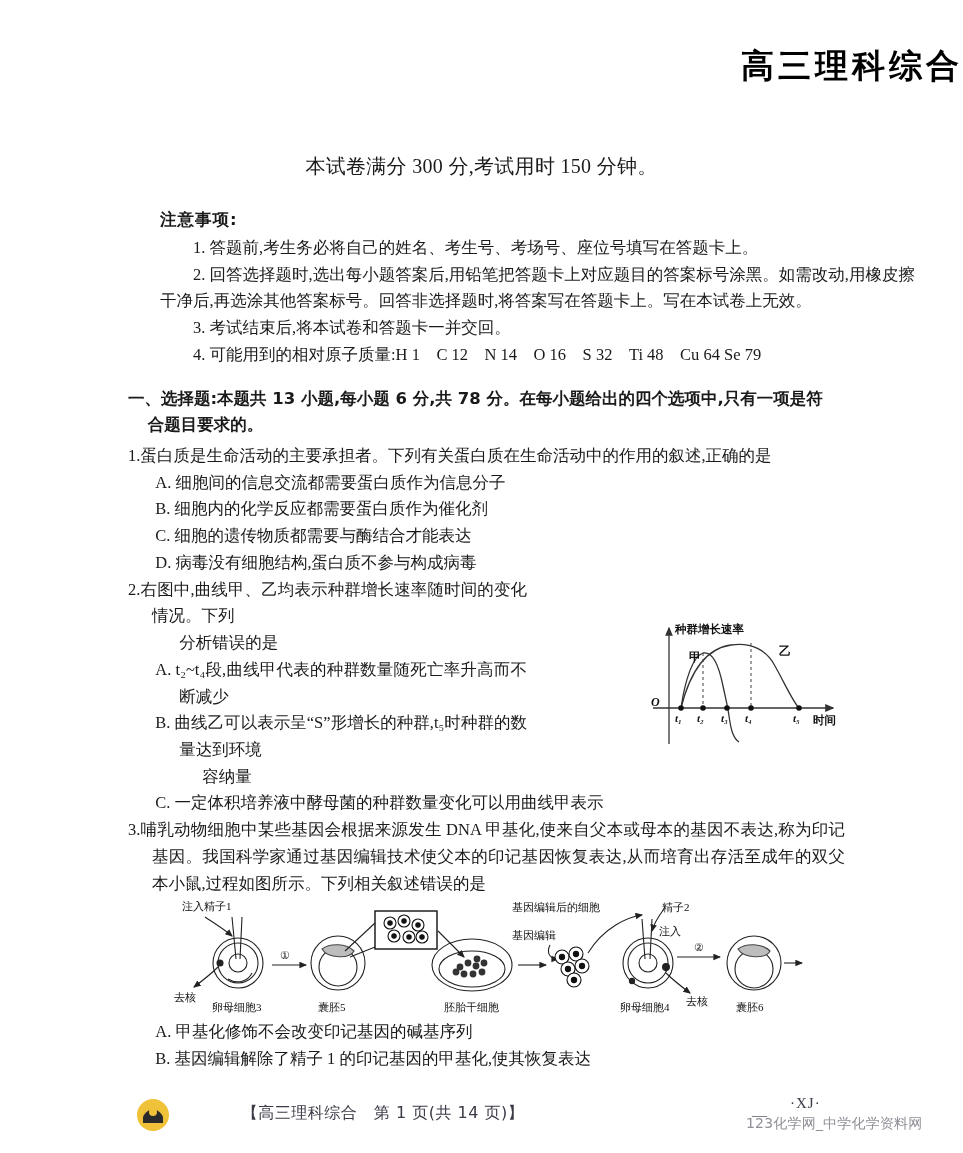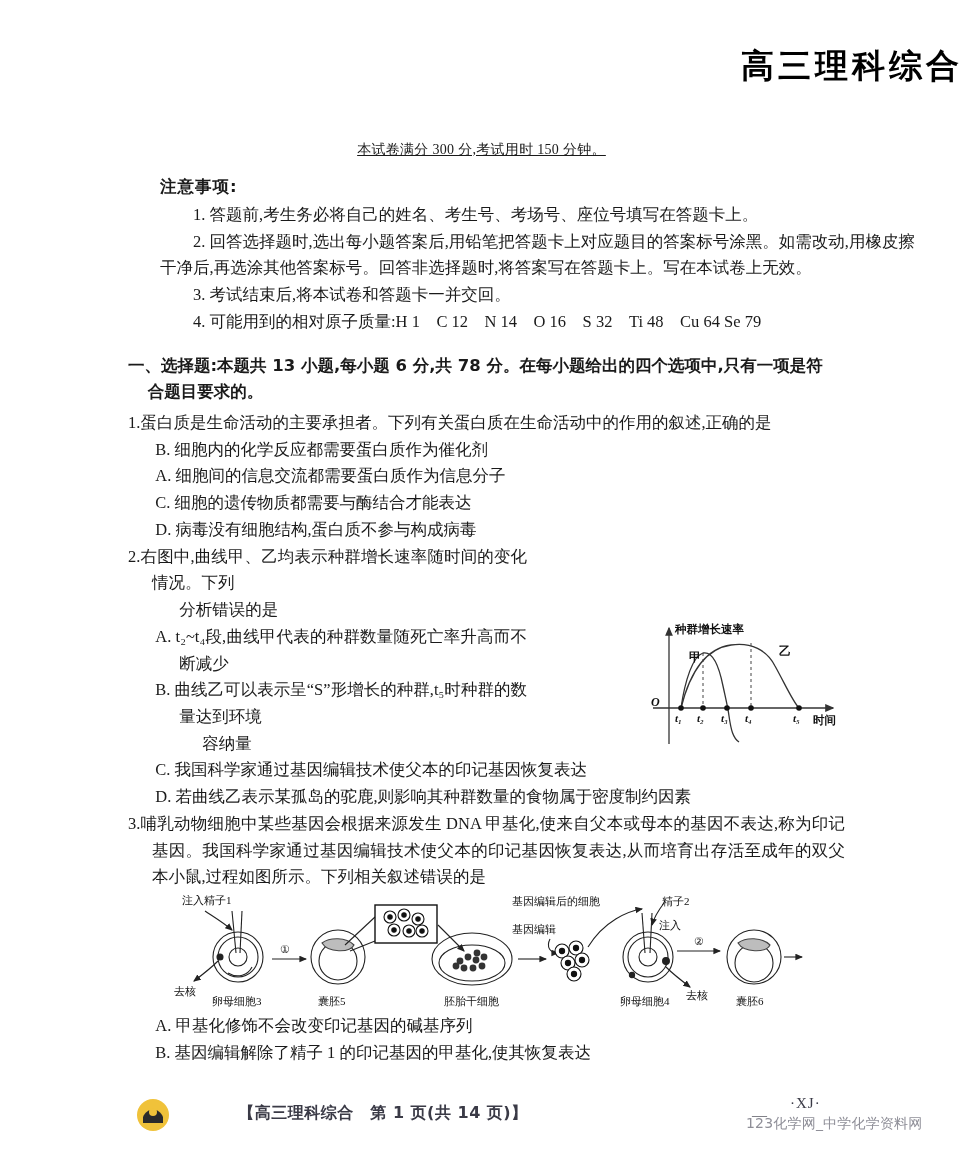--- a/index.html
+++ b/index.html
@@ -31,25 +31,24 @@
     font-family: "DejaVu Sans", "Liberation Sans", sans-serif;
     font-weight: bold;
     font-size: 33px;
     letter-spacing: 4px;
     margin: 0;
     padding-top: 44px;
     color: #000;
   }
   .subtitle {
     text-align: center;
-    font-size: 14px;
-    margin: 1px;
+    font-size: 20px;
+    margin: 13px;
     padding-top: 51px;
     letter-spacing: 0.3px;
-    text-decoration: underline;
   }
 
   
   .notice-block {
     margin: 0;
     padding: 16px 48px 0 160px;
   }
   .notice-head {
     font-family: "DejaVu Sans", "Liberation Sans", sans-serif;
     font-weight: bold;
@@ -140,21 +139,20 @@
   .footer-center {
     position: absolute;
     left: 0;
     top: 10px;
     width: 766px;
     text-align: center;
     font-family: "DejaVu Sans", "Liberation Sans", sans-serif;
     font-size: 16px;
     color: #3a3a46;
     letter-spacing: 0.5px;
-    font-weight: bold;
   }
   .footer-dash {
     position: absolute;
     left: 752px;
     top: 14px;
     font-size: 15px;
     color: #55555f;
   }
   .footer-xj {
     position: absolute;
@@ -194,34 +192,33 @@
       <div class="notice-item">4. 可能用到的相对原子质量:H 1　C 12　N 14　O 16　S 32　Ti 48　Cu 64 Se 79</div>
     </div>
 
     <div class="section-head">
       <b>一、选择题:</b><b>本题共 13 小题,每小题 6 分,共 78 分。在每小题给出的四个选项中,只有一项是符</b>
       <span class="cont"><b>合题目要求的。</b></span>
     </div>
 
     <div class="q" style="margin-top:4px;">
       <span class="q-stem"><span>1.</span><span>蛋白质是生命活动的主要承担者。下列有关蛋白质在生命活动中的作用的叙述,正确的是</span></span>
+      <span class="q-opt">A. 细胞间的信息交流都需要蛋白质作为信息分子</span>
       <span class="q-opt">B. 细胞内的化学反应都需要蛋白质作为催化剂</span>
-      <span class="q-opt">A. 细胞间的信息交流都需要蛋白质作为信息分子</span>
       <span class="q-opt">C. 细胞的遗传物质都需要与酶结合才能表达</span>
       <span class="q-opt">D. 病毒没有细胞结构,蛋白质不参与构成病毒</span>
     </div>
 
     <div class="q">
       <span class="q-stem narrow"><span>2.</span><span>右图中,曲线甲、乙均表示种群增长速率随时间的变化情况。下列</span></span>
       <span class="q-opt-cont narrow">分析错误的是</span>
       <span class="q-opt narrow">A. t₂~t₄段,曲线甲代表的种群数量随死亡率升高而不断减少</span>
       <span class="q-opt narrow">B. 曲线乙可以表示呈“S”形增长的种群,t₅时种群的数量达到环境</span>
       <span class="q-opt-cont" style="padding-left:4.5em;">容纳量</span>
-      <span class="q-opt">C. 我国科学家通过基因编辑技术使父本的印记基因恢复表达</span>
-      <span class="q-opt">D. 若曲线乙表示某孤岛的驼鹿,则影响其种群数量的食物属于密度制约因素</span>
+      <span class="q-opt">C. 一定体积培养液中酵母菌的种群数量变化可以用曲线甲表示</span>
     </div>
 
     <div class="q">
       <span class="q-stem"><span>3.</span><span>哺乳动物细胞中某些基因会根据来源发生 DNA 甲基化,使来自父本或母本的基因不表达,称为印记基因。我国科学家通过基因编辑技术使父本的印记基因恢复表达,从而培育出存活至成年的双父本小鼠,过程如图所示。下列相关叙述错误的是</span></span>
     </div>
 
     <div class="fig-bio">
       <svg width="640" height="112" viewBox="0 0 640 112" xmlns="http://www.w3.org/2000/svg">
         <g fill="none" stroke="#222" stroke-width="1.1">
 

